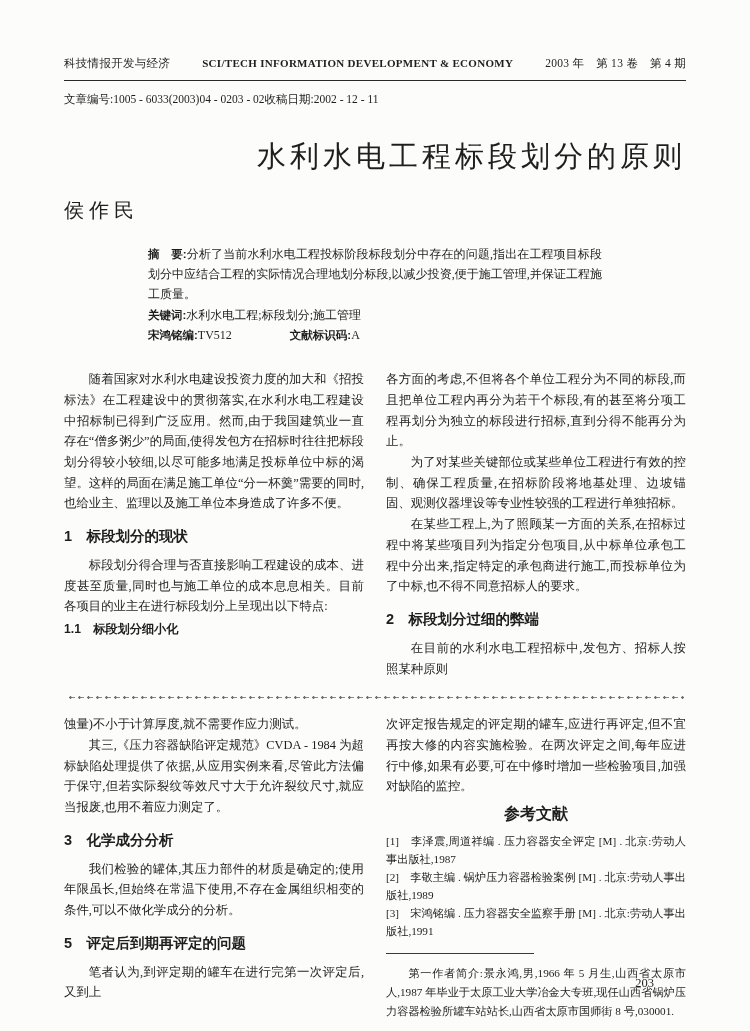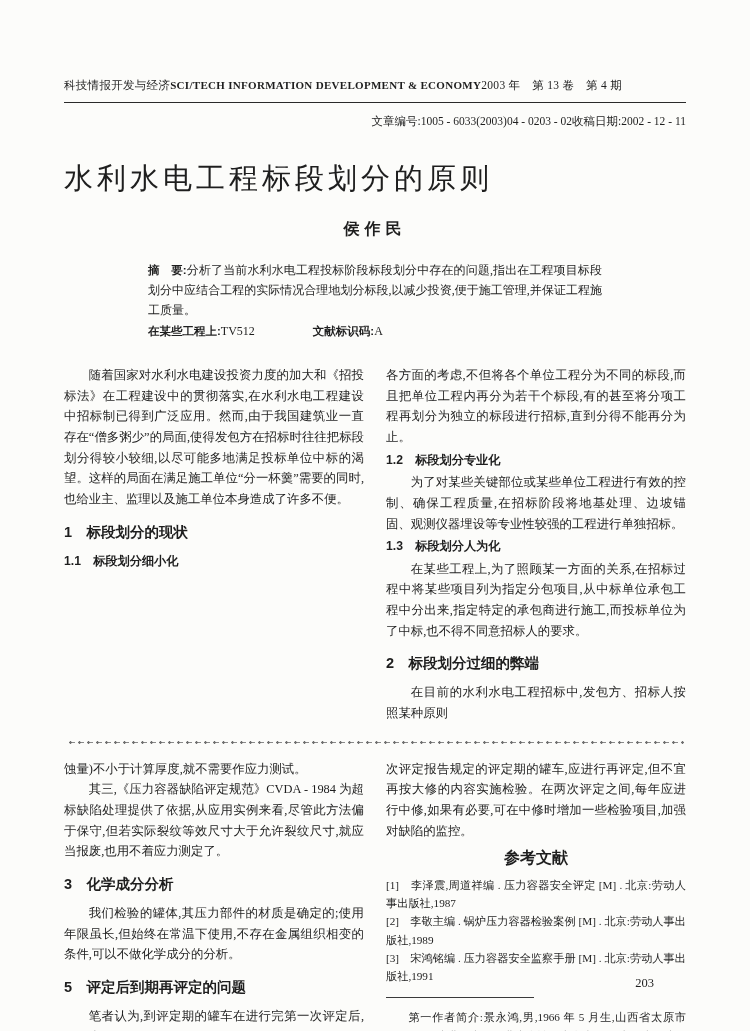--- a/index.html
+++ b/index.html
@@ -8,28 +8,28 @@
     width:750px; height:1031px;
     margin:0 auto;
     background:#fcfcfa;
     color:#1e1e1e;
     font-family:"Liberation Serif","DejaVu Serif",serif;
     box-sizing:border-box;
     padding:56px 64px 0 64px;
     overflow:hidden;
   }
   
-  .jheader { display:flex; justify-content:flex-start; align-items:baseline;
-    font-size:11.5px; letter-spacing:.3px;margin-top:22px; }
+  .jheader { display:flex; justify-content:space-between; align-items:baseline;
+    font-size:11.5px; letter-spacing:.3px; }
   .jheader .en { font-weight:bold; font-size:11px; }
   .hrule { border:none; border-top:1.6px solid #2a2a2a; margin:9px 0 0 0; }
-  .metarow { display:flex; justify-content:flex-end; font-size:11.5px; margin-top:11px; }
+  .metarow { display:flex; justify-content:flex-start; font-size:11.5px; margin-top:11px; }
   
-  .cn-title { text-align:left; font-size:29px; letter-spacing:4px; margin-top:30px; font-weight:500; }
-  .cn-author { text-align:center; font-size:16px; letter-spacing:5px; margin-top:20px;font-weight:bold; }
+  .cn-title { text-align:right; font-size:29px; letter-spacing:4px; margin-top:30px; font-weight:500; }
+  .cn-author { font-size:20px; letter-spacing:5px; margin-top:20px; }
   .abstract-block { margin:20px 84px 0 84px; font-size:12px; line-height:1.68; text-align:justify; }
   .abstract-block p { margin:0; }
   .abstract-block .lbl { font-weight:bold; font-family:"Liberation Sans",sans-serif; font-size:11.5px;margin-top:12px; }
   .clc-row { margin-top:2px; }
   .clc-gap { display:inline-block; width:58px; }
   
   .columns { display:flex; gap:22px; margin-top:24px; font-size:12.4px; line-height:1.67; text-align:justify; }
   .col { width:300px; }
   .col p { margin:0; }
   .col p.ind { text-indent:2em; }
@@ -67,34 +67,34 @@
   <div class="metarow">
     <span>文章编号:1005 - 6033(2003)04 - 0203 - 02</span>
     <span>收稿日期:2002 - 12 - 11</span>
   </div>
 
   <div class="cn-title">水利水电工程标段划分的原则</div>
   <div class="cn-author">侯作民</div>
 
   <div class="abstract-block">
     <p><span class="lbl">摘　要:</span><span>分析了当前水利水电工程投标阶段标段划分中存在的问题,指出在工程项目标段划分中应结合工程的实际情况合理地划分标段,以减少投资,便于施工管理,并保证工程施工质量。</span></p>
-    <p class="clc-row"><span class="lbl">在某些工程上:</span><span>TV512</span><span class="clc-gap"></span><span class="lbl">文献标识码:</span><span>A</span></p>
+    <p><span class="lbl">关键词:</span><span>水利水电工程;标段划分;施工管理</span></p>
+    <p class="clc-row"><span class="lbl">宋鸿铭编:</span><span>TV512</span><span class="clc-gap"></span><span class="lbl">文献标识码:</span><span>A</span></p>
   </div>
 
   <div class="columns">
     <div class="col">
       <p class="ind">随着国家对水利水电建设投资力度的加大和《招投标法》在工程建设中的贯彻落实,在水利水电工程建设中招标制已得到广泛应用。然而,由于我国建筑业一直存在“僧多粥少”的局面,使得发包方在招标时往往把标段划分得较小较细,以尽可能多地满足投标单位中标的渴望。这样的局面在满足施工单位“分一杯羹”需要的同时,也给业主、监理以及施工单位本身造成了许多不便。</p>
       <div class="sec-h">1　标段划分的现状</div>
+      <p class="ind">标段划分得合理与否直接影响工程建设的成本、进度甚至质量,同时也与施工单位的成本息息相关。目前各项目的业主在进行标段划分上呈现出以下特点:</p>
       <div class="sub-h">1.1　标段划分细小化</div>
     </div>
     <div class="col">
       <p>各方面的考虑,不但将各个单位工程分为不同的标段,而且把单位工程内再分为若干个标段,有的甚至将分项工程再划分为独立的标段进行招标,直到分得不能再分为止。</p>
-      <div class="sub-h">1.2　标段划分专业化</div>
       <p class="ind">为了对某些关键部位或某些单位工程进行有效的控制、确保工程质量,在招标阶段将地基处理、边坡锚固、观测仪器埋设等专业性较强的工程进行单独招标。</p>
-      <div class="sub-h">1.3　标段划分人为化</div>
       <p class="ind">在某些工程上,为了照顾某一方面的关系,在招标过程中将某些项目列为指定分包项目,从中标单位承包工程中分出来,指定特定的承包商进行施工,而投标单位为了中标,也不得不同意招标人的要求。</p>
       <div class="sec-h">2　标段划分过细的弊端</div>
       <p class="ind">在目前的水利水电工程招标中,发包方、招标人按照某种原则</p>
     </div>
   </div>
 
   <div class="article-divider"></div>
 
   <div class="columns lower">
     <div class="col">

